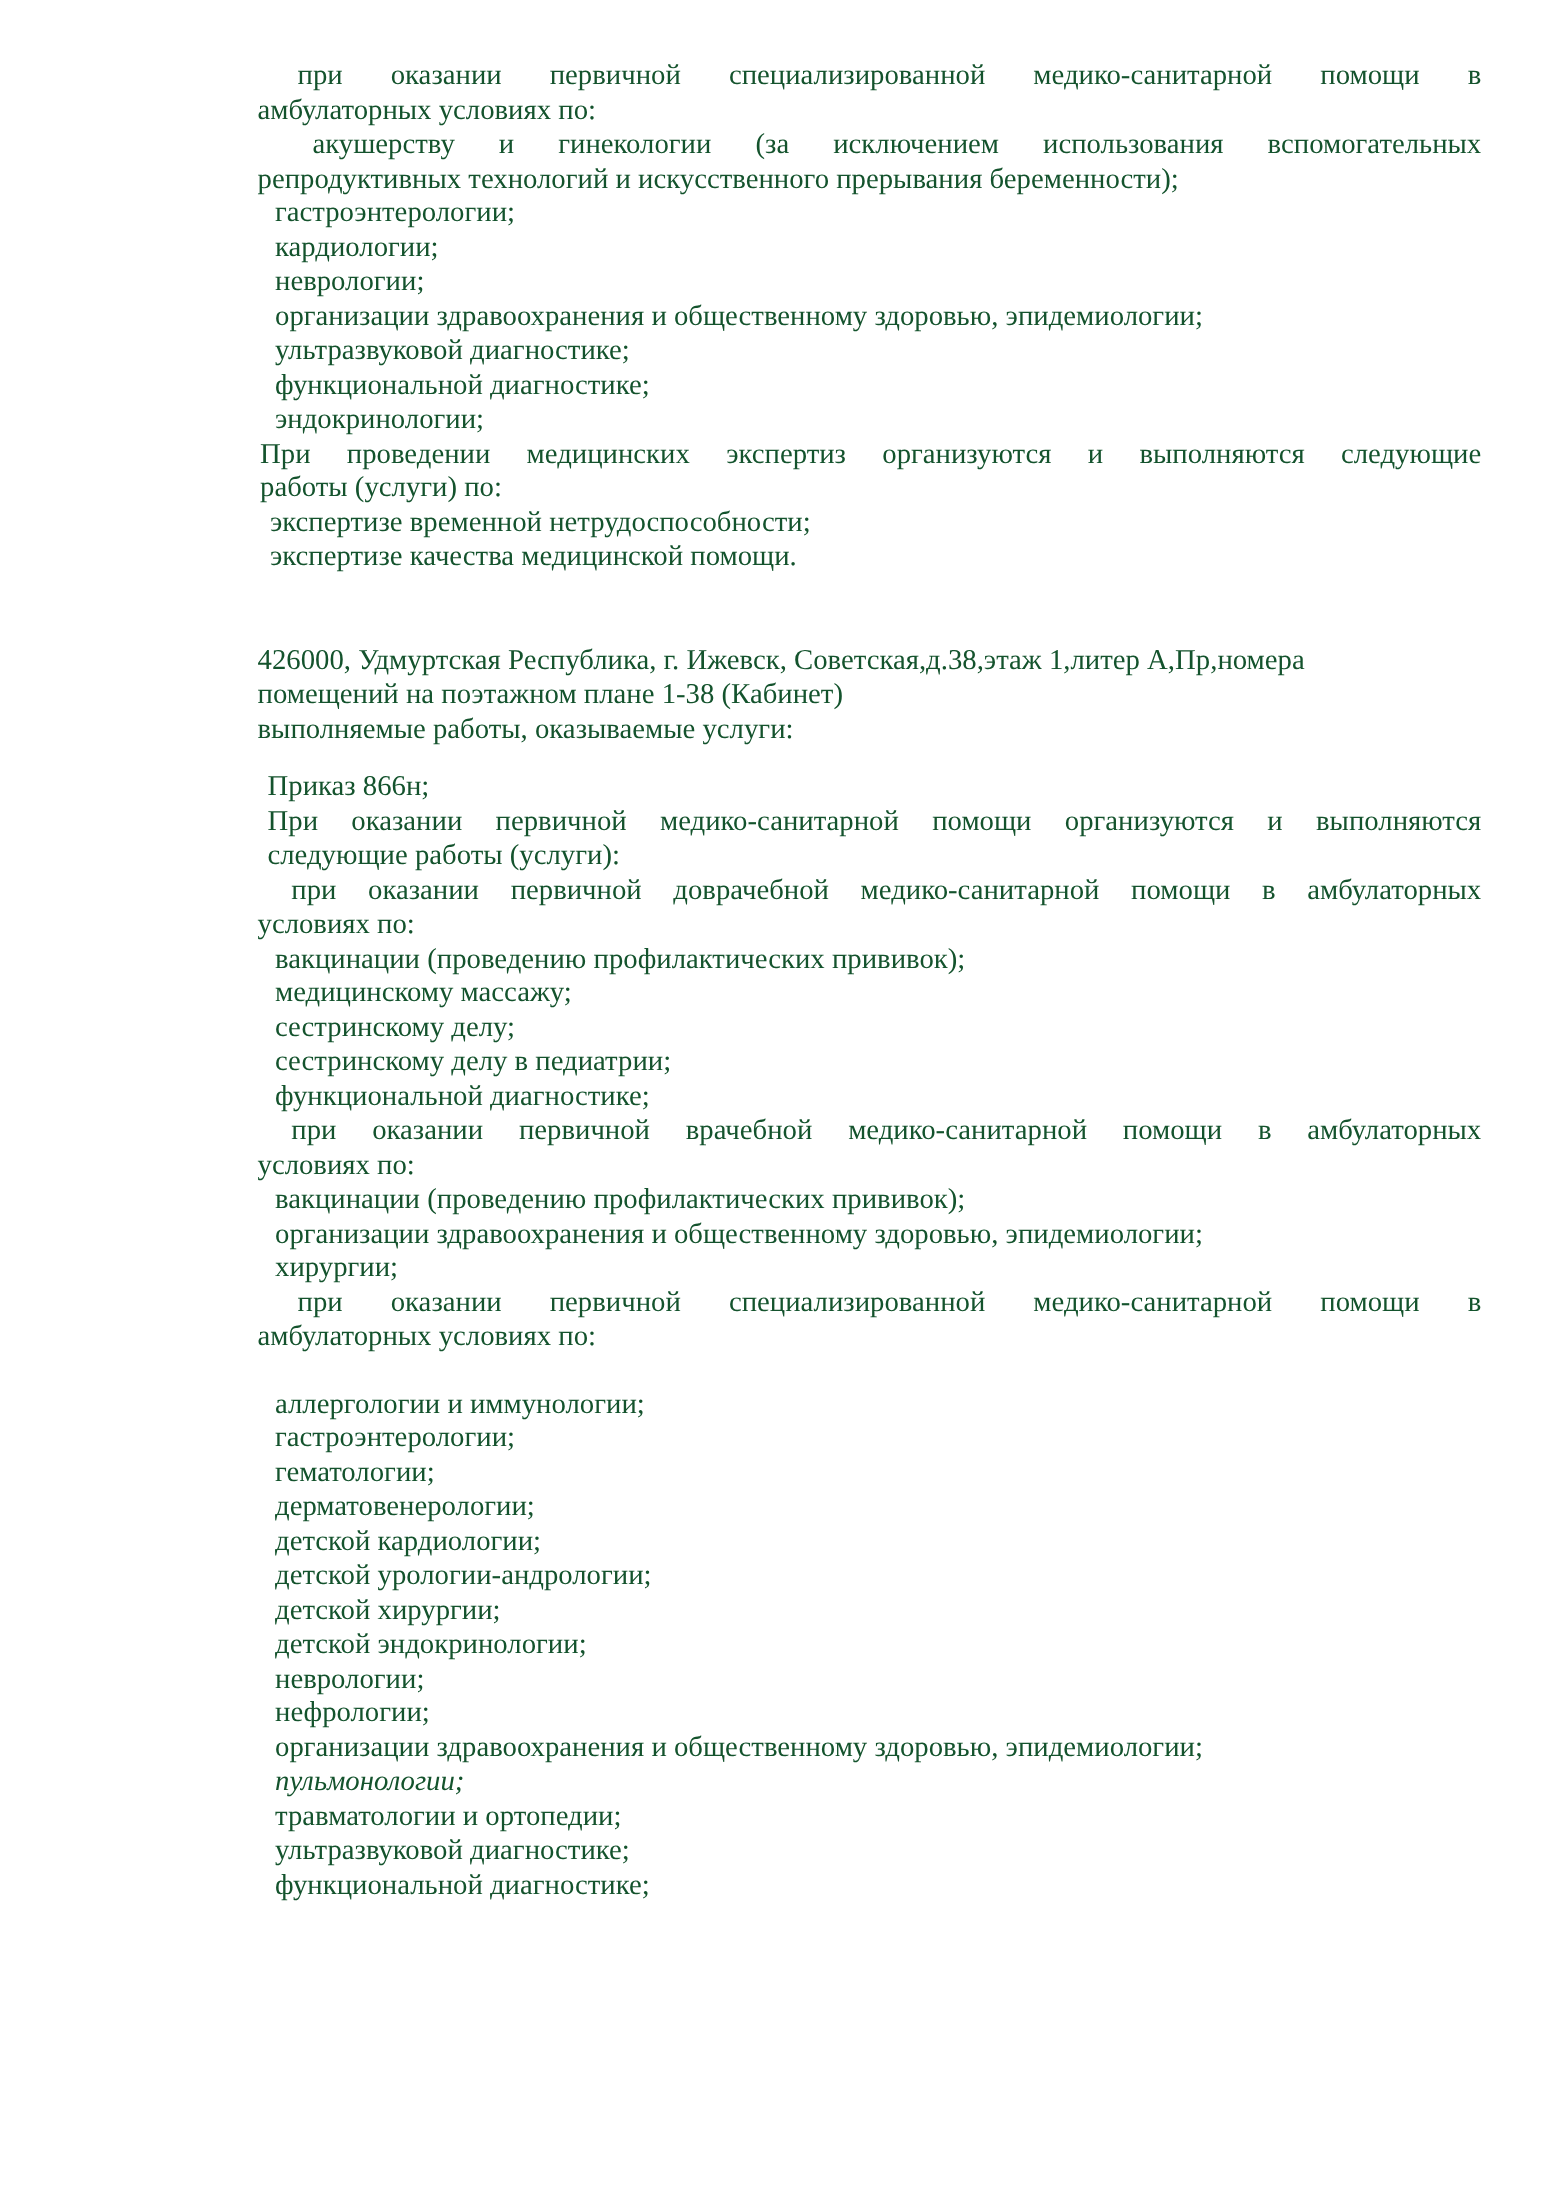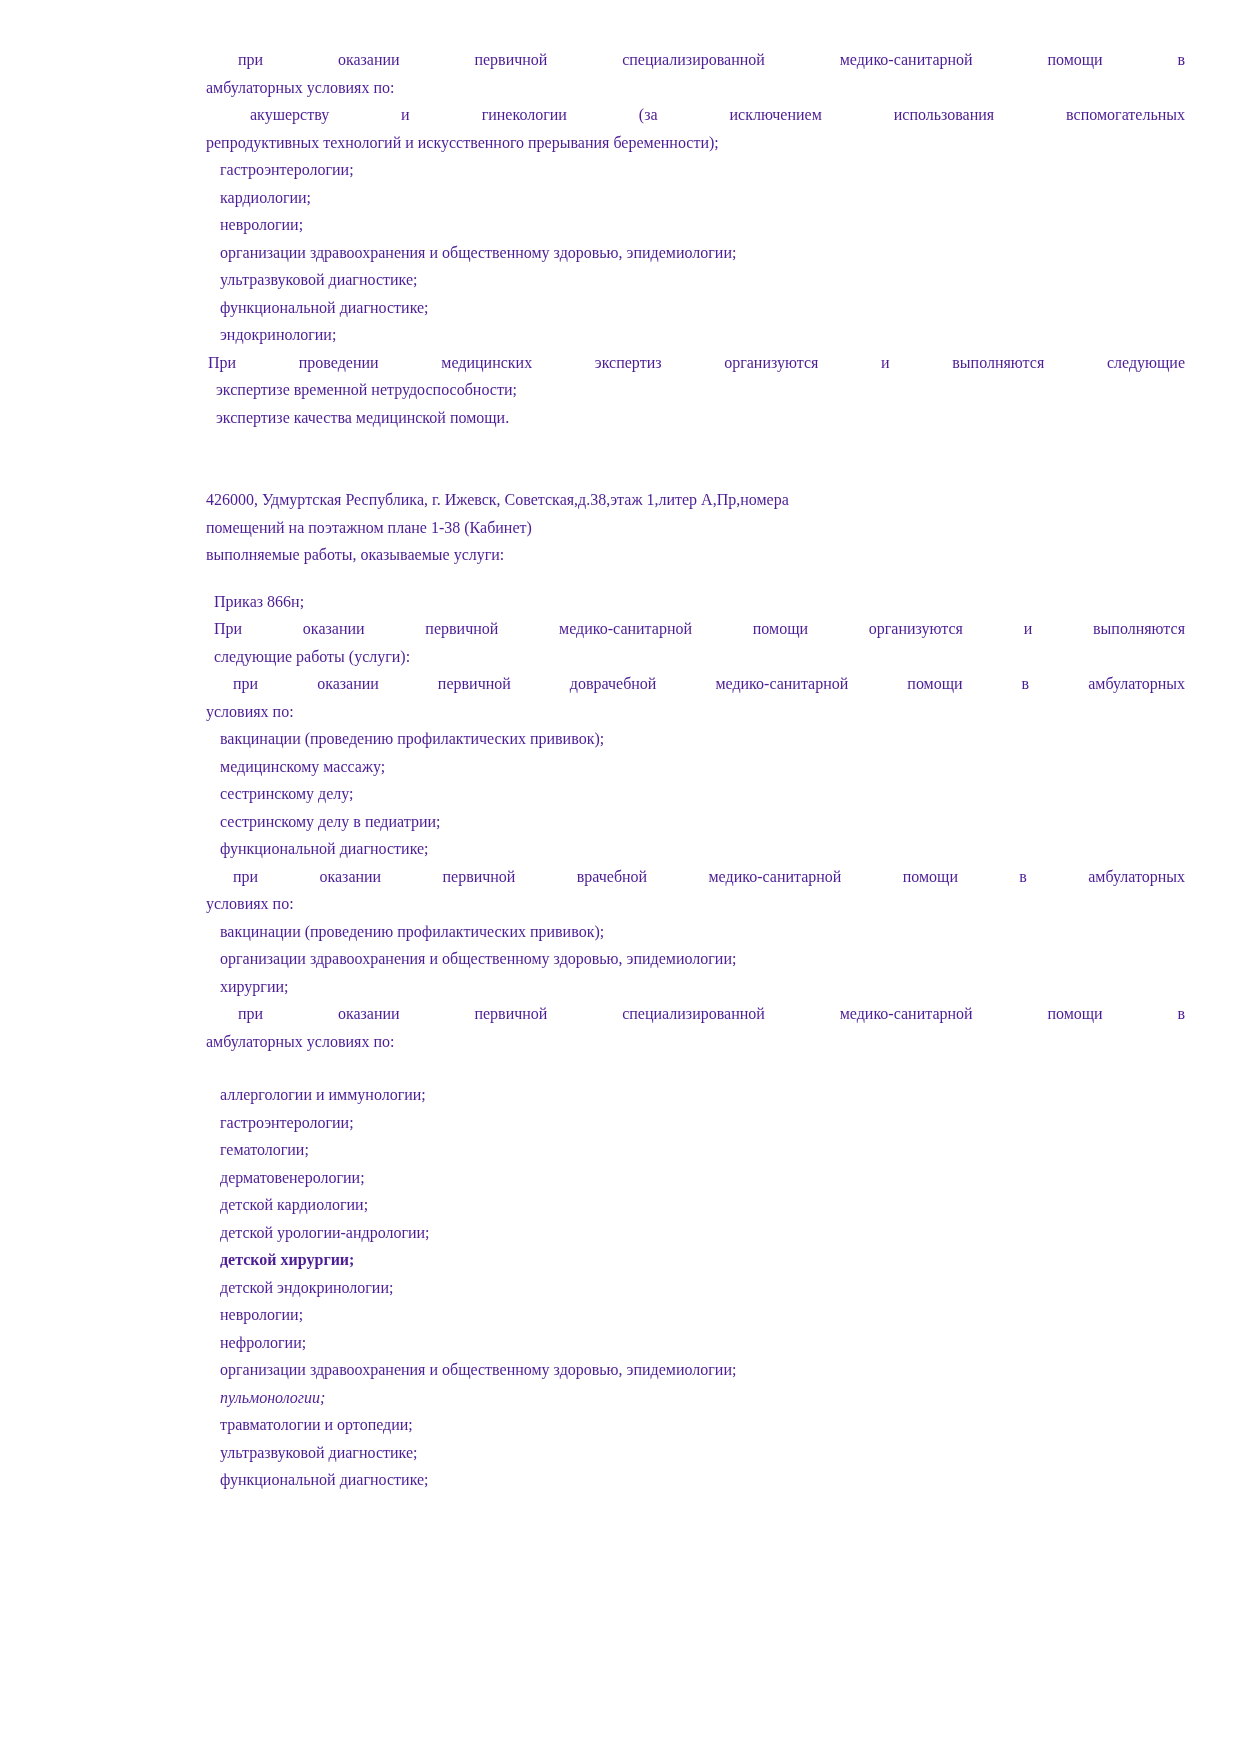--- a/index.html
+++ b/index.html
@@ -6,23 +6,23 @@
     margin: 0;
     padding: 0;
     background: #ffffff;
   }
   .page {
     position: relative;
     width: 1241px;
     height: 1592px;
     box-sizing: border-box;
     background: #ffffff;
-    color: #4c1d95;
+    color: #14532d;
     font-family: "Liberation Serif", "DejaVu Serif", serif;
-    font-size: 16px;
+    font-size: 23px;
     line-height: 27.5px;
     padding: 46px 56px 0 206px;
     overflow: hidden;
   }
   .doc-body {
     width: 100%;
   }
   .line {
     height: 27.5px;
     box-sizing: border-box;
@@ -47,20 +47,21 @@
       <div class="line justify" style="padding-left: 44px;">акушерству и гинекологии (за исключением использования вспомогательных</div>
       <div class="line" style="padding-left: 0px;">репродуктивных технологий и искусственного прерывания беременности);</div>
       <div class="line" style="padding-left: 14px;">гастроэнтерологии;</div>
       <div class="line" style="padding-left: 14px;">кардиологии;</div>
       <div class="line" style="padding-left: 14px;">неврологии;</div>
       <div class="line" style="padding-left: 14px;">организации здравоохранения и общественному здоровью, эпидемиологии;</div>
       <div class="line" style="padding-left: 14px;">ультразвуковой диагностике;</div>
       <div class="line" style="padding-left: 14px;">функциональной диагностике;</div>
       <div class="line" style="padding-left: 14px;">эндокринологии;</div>
       <div class="line justify" style="padding-left: 2px;">При проведении медицинских экспертиз организуются и выполняются следующие</div>
+      <div class="line" style="padding-left: 2px;">работы (услуги) по:</div>
       <div class="line" style="padding-left: 10px;">экспертизе временной нетрудоспособности;</div>
       <div class="line" style="padding-left: 10px;">экспертизе качества медицинской помощи.</div>
       <div class="line blank" style="padding-left: 0px;">&nbsp;</div>
       <div class="line blank" style="padding-left: 0px;">&nbsp;</div>
       <div class="line" style="padding-left: 0px;">426000, Удмуртская Республика, г. Ижевск, Советская,д.38,этаж 1,литер А,Пр,номера</div>
       <div class="line" style="padding-left: 0px;">помещений на поэтажном плане 1-38 (Кабинет)</div>
       <div class="line" style="padding-left: 0px;">выполняемые работы, оказываемые услуги:</div>
       <div class="line" style="padding-left: 8px; margin-top: 19px;">Приказ 866н;</div>
       <div class="line justify" style="padding-left: 8px;">При оказании первичной медико-санитарной помощи организуются и выполняются</div>
       <div class="line" style="padding-left: 8px;">следующие работы (услуги):</div>
@@ -77,21 +78,21 @@
       <div class="line" style="padding-left: 14px;">организации здравоохранения и общественному здоровью, эпидемиологии;</div>
       <div class="line" style="padding-left: 14px;">хирургии;</div>
       <div class="line justify" style="padding-left: 32px;">при оказании первичной специализированной медико-санитарной помощи в</div>
       <div class="line" style="padding-left: 0px;">амбулаторных условиях по:</div>
       <div class="line" style="padding-left: 14px; margin-top: 26px;">аллергологии и иммунологии;</div>
       <div class="line" style="padding-left: 14px;">гастроэнтерологии;</div>
       <div class="line" style="padding-left: 14px;">гематологии;</div>
       <div class="line" style="padding-left: 14px;">дерматовенерологии;</div>
       <div class="line" style="padding-left: 14px;">детской кардиологии;</div>
       <div class="line" style="padding-left: 14px;">детской урологии-андрологии;</div>
-      <div class="line" style="padding-left: 14px; font-weight: bold;">детской хирургии;</div>
+      <div class="line" style="padding-left: 14px;">детской хирургии;</div>
       <div class="line" style="padding-left: 14px;">детской эндокринологии;</div>
       <div class="line" style="padding-left: 14px;">неврологии;</div>
       <div class="line" style="padding-left: 14px;">нефрологии;</div>
       <div class="line" style="padding-left: 14px;">организации здравоохранения и общественному здоровью, эпидемиологии;</div>
       <div class="line" style="padding-left: 14px; font-style: italic;">пульмонологии;</div>
       <div class="line" style="padding-left: 14px;">травматологии и ортопедии;</div>
       <div class="line" style="padding-left: 14px;">ультразвуковой диагностике;</div>
       <div class="line" style="padding-left: 14px;">функциональной диагностике;</div>
     </div>
 </div>

